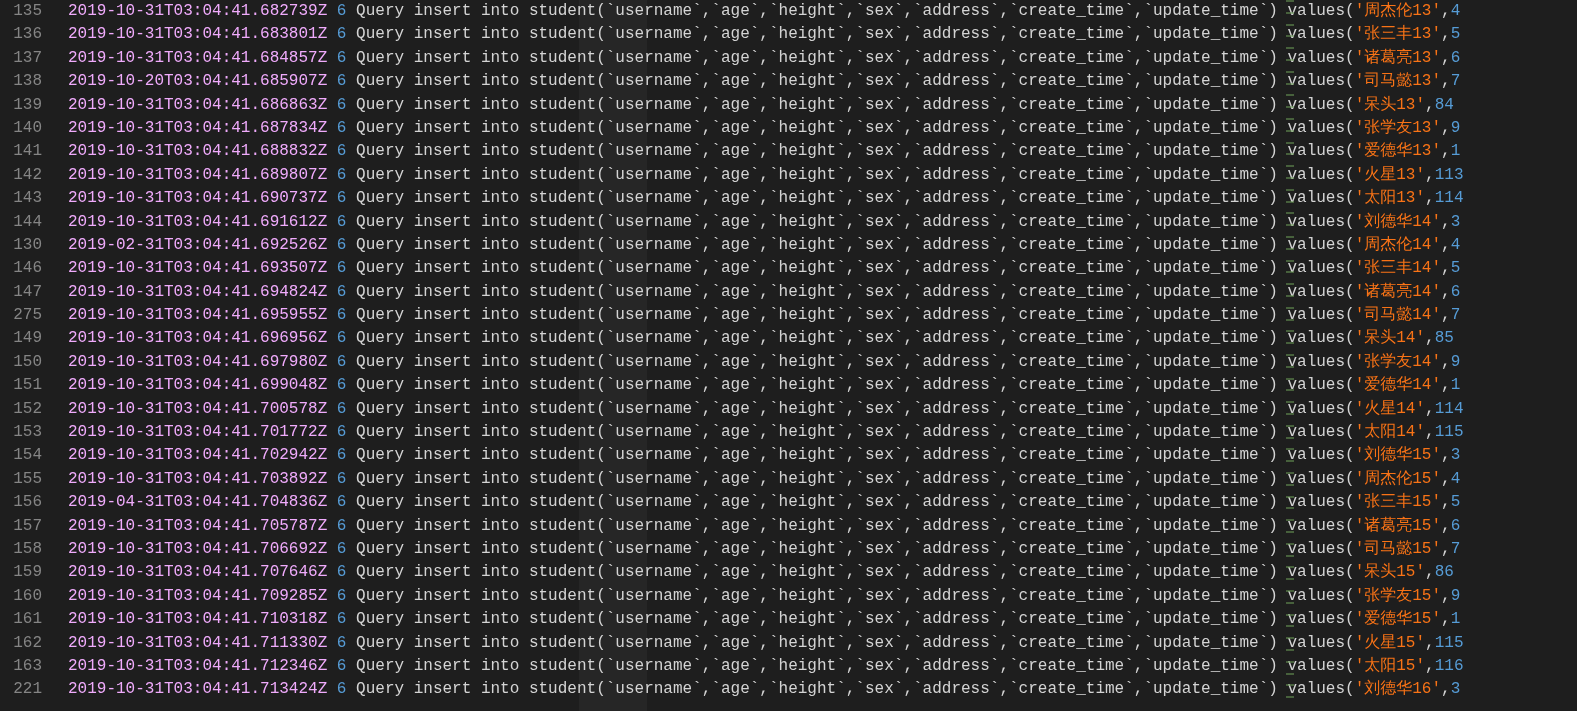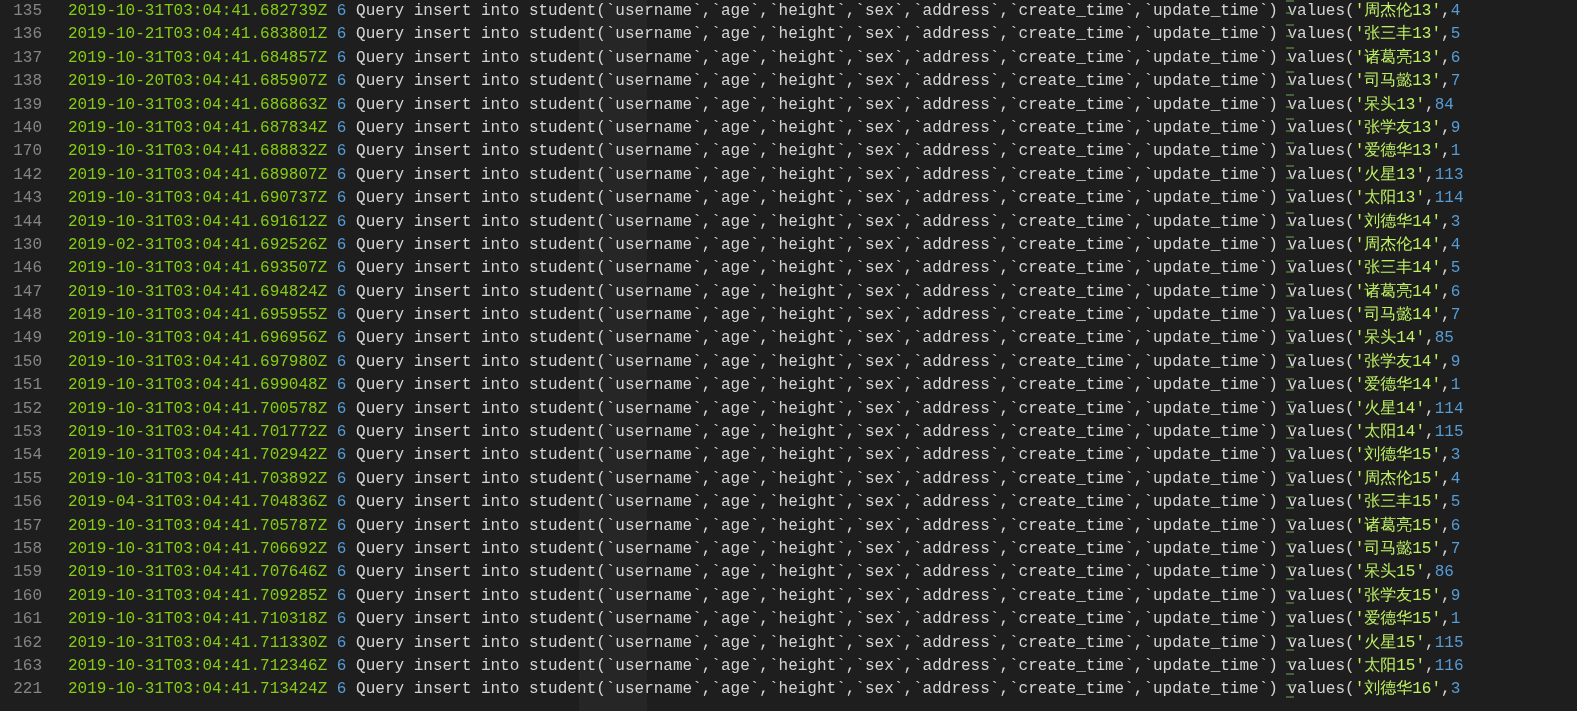--- a/index.html
+++ b/index.html
@@ -1,67 +1,67 @@
 <!DOCTYPE html>
 <html><head>
 <meta charset="utf-8">
 <style>
   html,body{margin:0;padding:0;background:#1e1e1e;color:#d4d4d4;font-family:Consolas,'Courier New',monospace;font-size:16px;line-height:23.4px;overflow:hidden;width:1577px;height:711px}
   .editor{position:relative;width:1297px;height:711px;white-space:nowrap}
   .gutter{position:absolute;left:0;top:0;width:60px;text-align:right;color:#858585;user-select:none;padding-right:18px;box-sizing:border-box}
   .code{position:absolute;left:68px;top:0}
   .line{height:23.4px}
-  .ts{color:#84cc16}
+  .ts{color:#f0abfc}
   .num{color:#569cd6}
   .kw{color:#d4d4d4}
-  .str{color:#bef264}
+  .str{color:#f97316}
   .col-hl{position:absolute;left:579px;top:0;width:68px;height:100%;background:rgba(255,255,255,0.04);pointer-events:none}
   .minimap{position:absolute;right:0;top:0;width:14px;height:100%;}
   .minimap .m{position:absolute;right:3px;width:8px;height:2px;background:#6a9955;opacity:.55}
 </style>
 </head>
 <body>
 
 <div class="editor">
   <div class="col-hl"></div>
   <div class="gutter" id="gutter">
       <div class="line">135</div>
       <div class="line">136</div>
       <div class="line">137</div>
       <div class="line">138</div>
       <div class="line">139</div>
       <div class="line">140</div>
-      <div class="line">170</div>
+      <div class="line">141</div>
       <div class="line">142</div>
       <div class="line">143</div>
       <div class="line">144</div>
       <div class="line">130</div>
       <div class="line">146</div>
       <div class="line">147</div>
-      <div class="line">148</div>
+      <div class="line">275</div>
       <div class="line">149</div>
       <div class="line">150</div>
       <div class="line">151</div>
       <div class="line">152</div>
       <div class="line">153</div>
       <div class="line">154</div>
       <div class="line">155</div>
       <div class="line">156</div>
       <div class="line">157</div>
       <div class="line">158</div>
       <div class="line">159</div>
       <div class="line">160</div>
       <div class="line">161</div>
       <div class="line">162</div>
       <div class="line">163</div>
       <div class="line">221</div>
     </div>
   <div class="code" id="code">
       <div class="line"><span class="ts">2019-10-31T03:04:41.682739Z</span><span>     </span><span class="num">6</span><span> </span><span class="kw">Query insert into </span><span class="kw">student</span><span class="kw">(`username`,`age`,`height`,`sex`,`address`,`create_time`,`update_time`) values(</span><span class="str">'周杰伦13'</span><span class="kw">,</span><span class="num">4</span></div>
-      <div class="line"><span class="ts">2019-10-21T03:04:41.683801Z</span><span>     </span><span class="num">6</span><span> </span><span class="kw">Query insert into </span><span class="kw">student</span><span class="kw">(`username`,`age`,`height`,`sex`,`address`,`create_time`,`update_time`) values(</span><span class="str">'张三丰13'</span><span class="kw">,</span><span class="num">5</span></div>
+      <div class="line"><span class="ts">2019-10-31T03:04:41.683801Z</span><span>     </span><span class="num">6</span><span> </span><span class="kw">Query insert into </span><span class="kw">student</span><span class="kw">(`username`,`age`,`height`,`sex`,`address`,`create_time`,`update_time`) values(</span><span class="str">'张三丰13'</span><span class="kw">,</span><span class="num">5</span></div>
       <div class="line"><span class="ts">2019-10-31T03:04:41.684857Z</span><span>     </span><span class="num">6</span><span> </span><span class="kw">Query insert into </span><span class="kw">student</span><span class="kw">(`username`,`age`,`height`,`sex`,`address`,`create_time`,`update_time`) values(</span><span class="str">'诸葛亮13'</span><span class="kw">,</span><span class="num">6</span></div>
       <div class="line"><span class="ts">2019-10-20T03:04:41.685907Z</span><span>     </span><span class="num">6</span><span> </span><span class="kw">Query insert into </span><span class="kw">student</span><span class="kw">(`username`,`age`,`height`,`sex`,`address`,`create_time`,`update_time`) values(</span><span class="str">'司马懿13'</span><span class="kw">,</span><span class="num">7</span></div>
       <div class="line"><span class="ts">2019-10-31T03:04:41.686863Z</span><span>     </span><span class="num">6</span><span> </span><span class="kw">Query insert into </span><span class="kw">student</span><span class="kw">(`username`,`age`,`height`,`sex`,`address`,`create_time`,`update_time`) values(</span><span class="str">'呆头13'</span><span class="kw">,</span><span class="num">84</span></div>
       <div class="line"><span class="ts">2019-10-31T03:04:41.687834Z</span><span>     </span><span class="num">6</span><span> </span><span class="kw">Query insert into </span><span class="kw">student</span><span class="kw">(`username`,`age`,`height`,`sex`,`address`,`create_time`,`update_time`) values(</span><span class="str">'张学友13'</span><span class="kw">,</span><span class="num">9</span></div>
       <div class="line"><span class="ts">2019-10-31T03:04:41.688832Z</span><span>     </span><span class="num">6</span><span> </span><span class="kw">Query insert into </span><span class="kw">student</span><span class="kw">(`username`,`age`,`height`,`sex`,`address`,`create_time`,`update_time`) values(</span><span class="str">'爱德华13'</span><span class="kw">,</span><span class="num">1</span></div>
       <div class="line"><span class="ts">2019-10-31T03:04:41.689807Z</span><span>     </span><span class="num">6</span><span> </span><span class="kw">Query insert into </span><span class="kw">student</span><span class="kw">(`username`,`age`,`height`,`sex`,`address`,`create_time`,`update_time`) values(</span><span class="str">'火星13'</span><span class="kw">,</span><span class="num">113</span></div>
       <div class="line"><span class="ts">2019-10-31T03:04:41.690737Z</span><span>     </span><span class="num">6</span><span> </span><span class="kw">Query insert into </span><span class="kw">student</span><span class="kw">(`username`,`age`,`height`,`sex`,`address`,`create_time`,`update_time`) values(</span><span class="str">'太阳13'</span><span class="kw">,</span><span class="num">114</span></div>
       <div class="line"><span class="ts">2019-10-31T03:04:41.691612Z</span><span>     </span><span class="num">6</span><span> </span><span class="kw">Query insert into </span><span class="kw">student</span><span class="kw">(`username`,`age`,`height`,`sex`,`address`,`create_time`,`update_time`) values(</span><span class="str">'刘德华14'</span><span class="kw">,</span><span class="num">3</span></div>
       <div class="line"><span class="ts">2019-02-31T03:04:41.692526Z</span><span>     </span><span class="num">6</span><span> </span><span class="kw">Query insert into </span><span class="kw">student</span><span class="kw">(`username`,`age`,`height`,`sex`,`address`,`create_time`,`update_time`) values(</span><span class="str">'周杰伦14'</span><span class="kw">,</span><span class="num">4</span></div>
       <div class="line"><span class="ts">2019-10-31T03:04:41.693507Z</span><span>     </span><span class="num">6</span><span> </span><span class="kw">Query insert into </span><span class="kw">student</span><span class="kw">(`username`,`age`,`height`,`sex`,`address`,`create_time`,`update_time`) values(</span><span class="str">'张三丰14'</span><span class="kw">,</span><span class="num">5</span></div>

